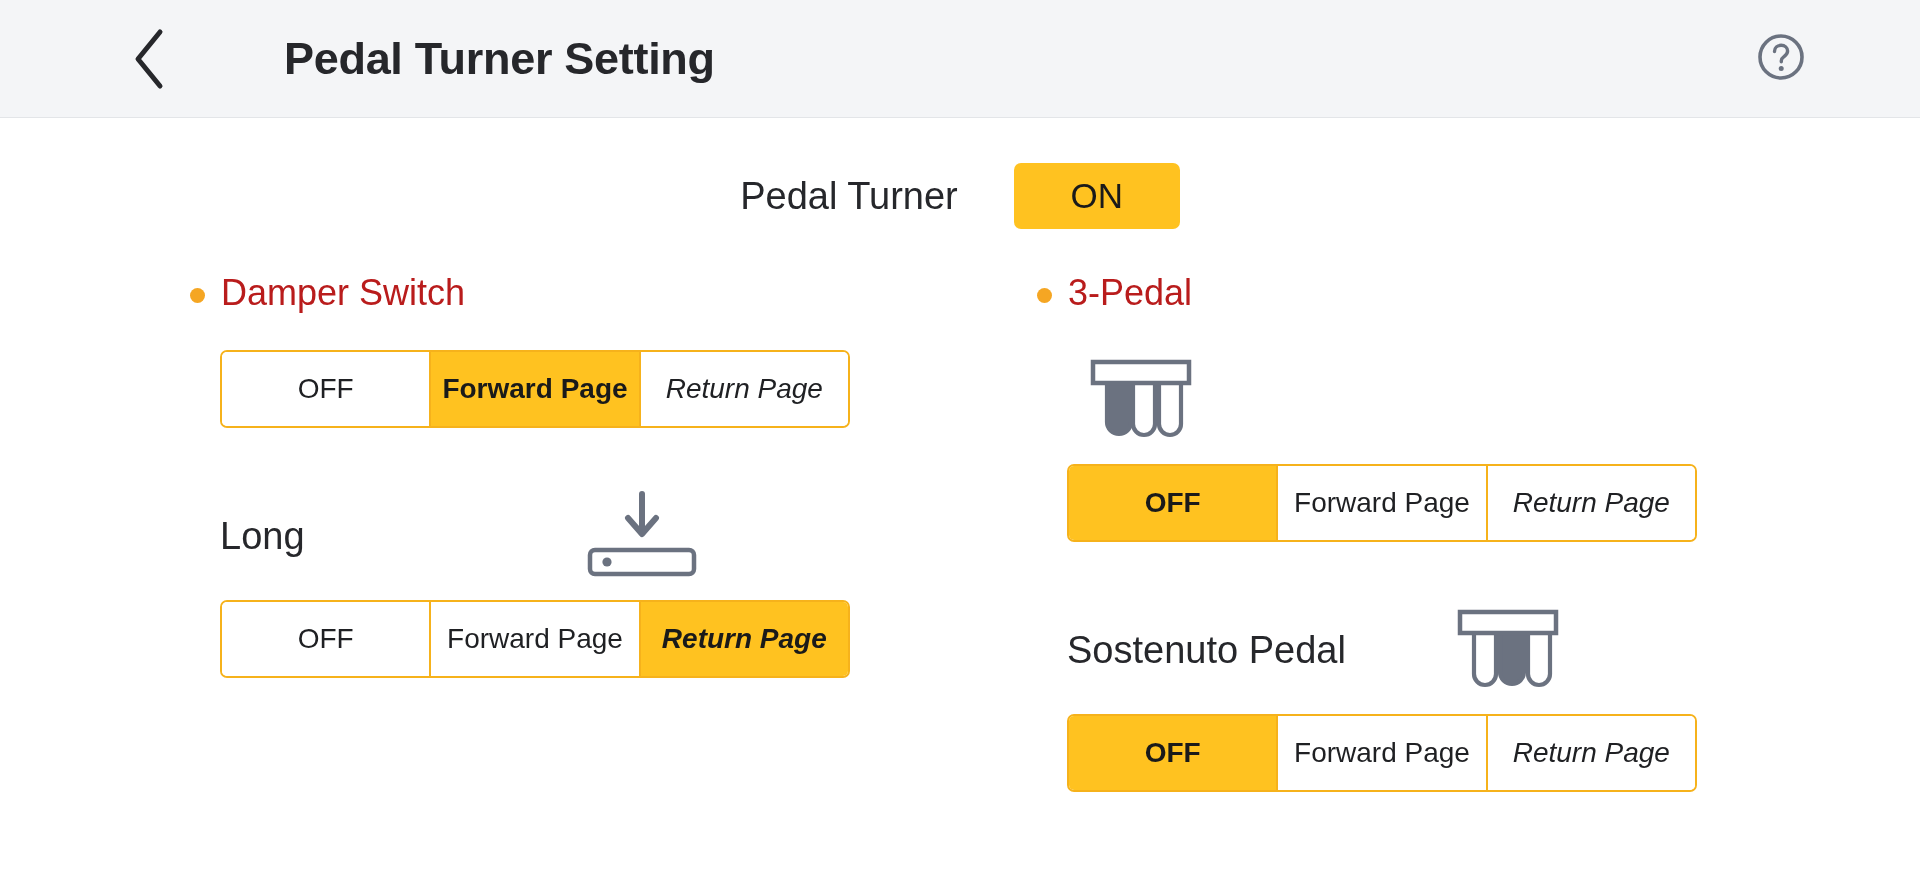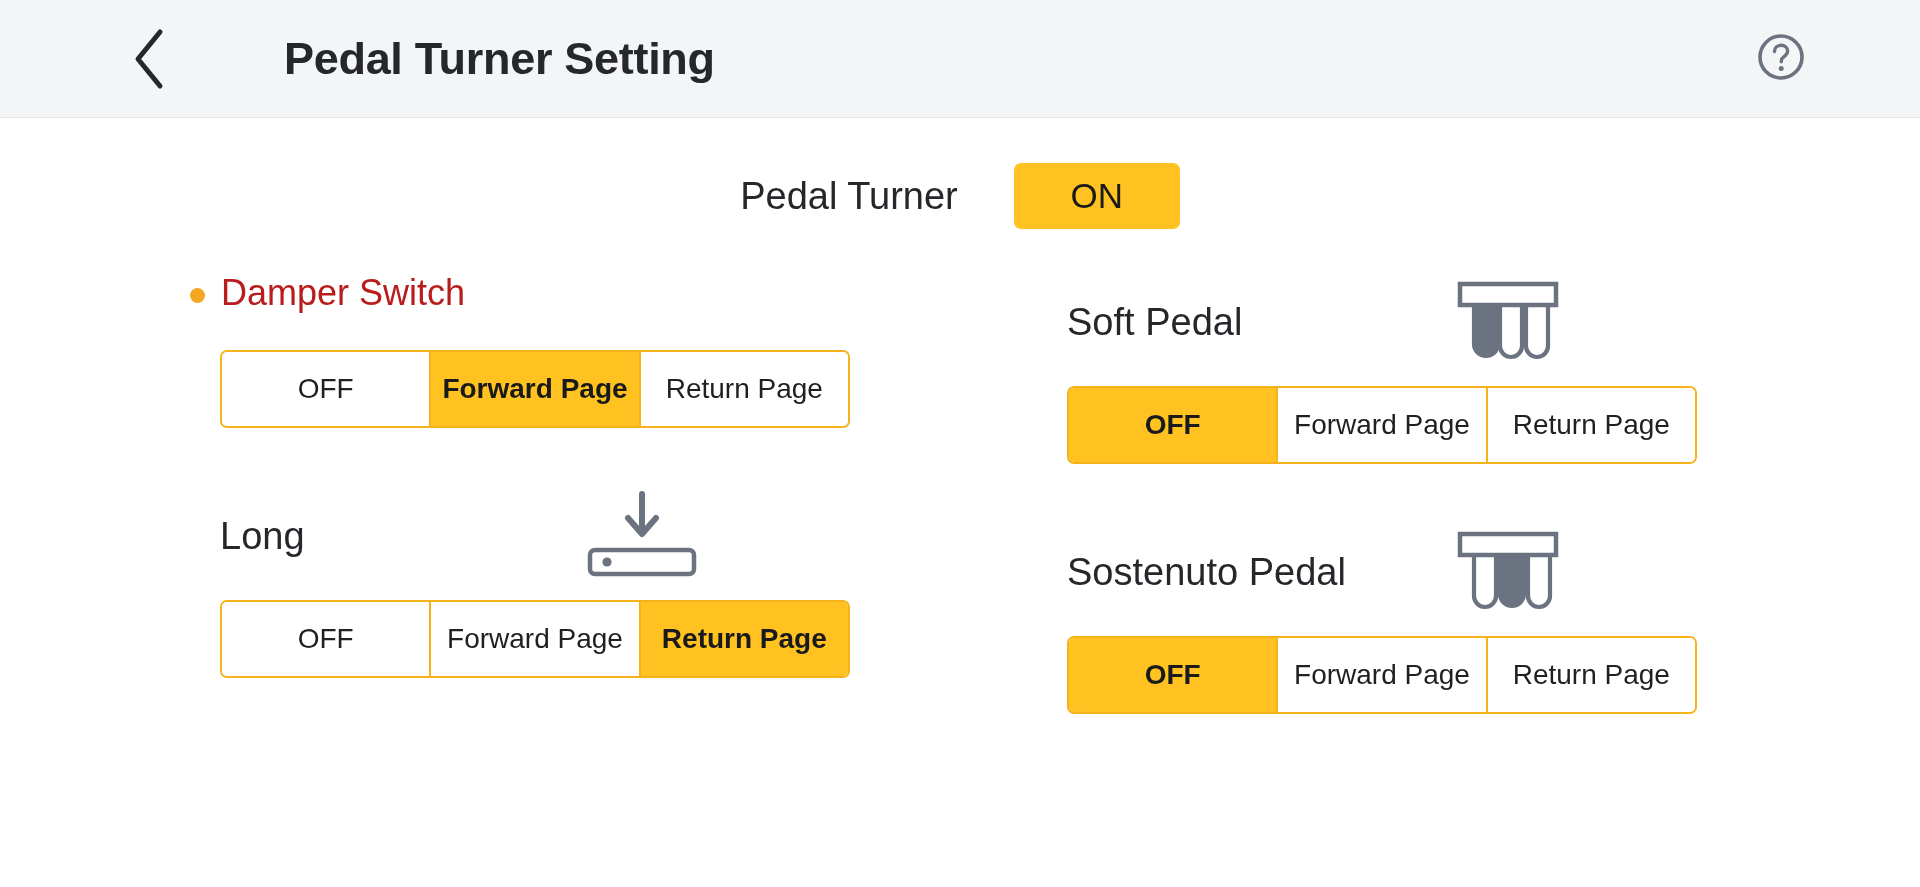--- a/index.html
+++ b/index.html
@@ -186,21 +186,21 @@
     justify-content: center;
     font-size: 28px;
     font-weight: 400;
     color: #1f2023;
     background: #ffffff;
     border-right: 2px solid #F6B21B;
     cursor: pointer;
     box-sizing: border-box;
     white-space: nowrap;
   }
-  .seg-item:last-child { border-right: none; }
+  .seg-item:last-child { border-right: none; font-style: italic; }
   .seg-item.selected {
     background: #FFC220;
     font-weight: 600;
     color: #1a1a1a;
   }
 
   .col-right .seg { margin-left: 30px; }
 </style>
 </head>
 <body>
@@ -262,24 +262,27 @@
         </div>
         <div class="seg">
           <div class="seg-item" style="background: rgb(255, 255, 255); font-weight: 400;">OFF</div>
           <div class="seg-item" style="background: rgb(255, 255, 255); font-weight: 400;">Forward Page</div>
           <div class="seg-item selected" style="background: rgb(255, 194, 32); font-weight: 600;">Return Page</div>
         </div>
       </div>
     </div>
 
     <div class="column right col-right">
+      <div class="group-head">
+        <span class="group-dot"></span>
+        <span class="group-title">3-Pedal</span>
+      </div>
 
       <div class="item-block">
         <div class="item-row">
-          <span class="item-label">Soft Pedal</span>
           <span class="item-icon">
             <svg width="118" height="92" viewBox="0 0 118 92" fill="none">
               <path d="M26 26 L26 68 a12 12 0 0 0 24 0 L50 26 Z" fill="#6B7280"></path>
               <path d="M26 26 L26 68 a12 12 0 0 0 24 0 L50 26" stroke="#6B7280" stroke-width="4.2" stroke-linejoin="round" fill="none"></path>
               <path d="M52 26 L52 70 a11 11 0 0 0 22 0 L74 26" stroke="#6B7280" stroke-width="4.2" stroke-linejoin="round" fill="#ffffff"></path>
               <path d="M78 26 L78 70 a11 11 0 0 0 22 0 L100 26" stroke="#6B7280" stroke-width="4.2" stroke-linejoin="round" fill="#ffffff"></path>
               <rect x="12" y="8" width="96" height="21" stroke="#6B7280" stroke-width="4.5" fill="#ffffff"></rect>
             </svg>
           </span>
         </div>

